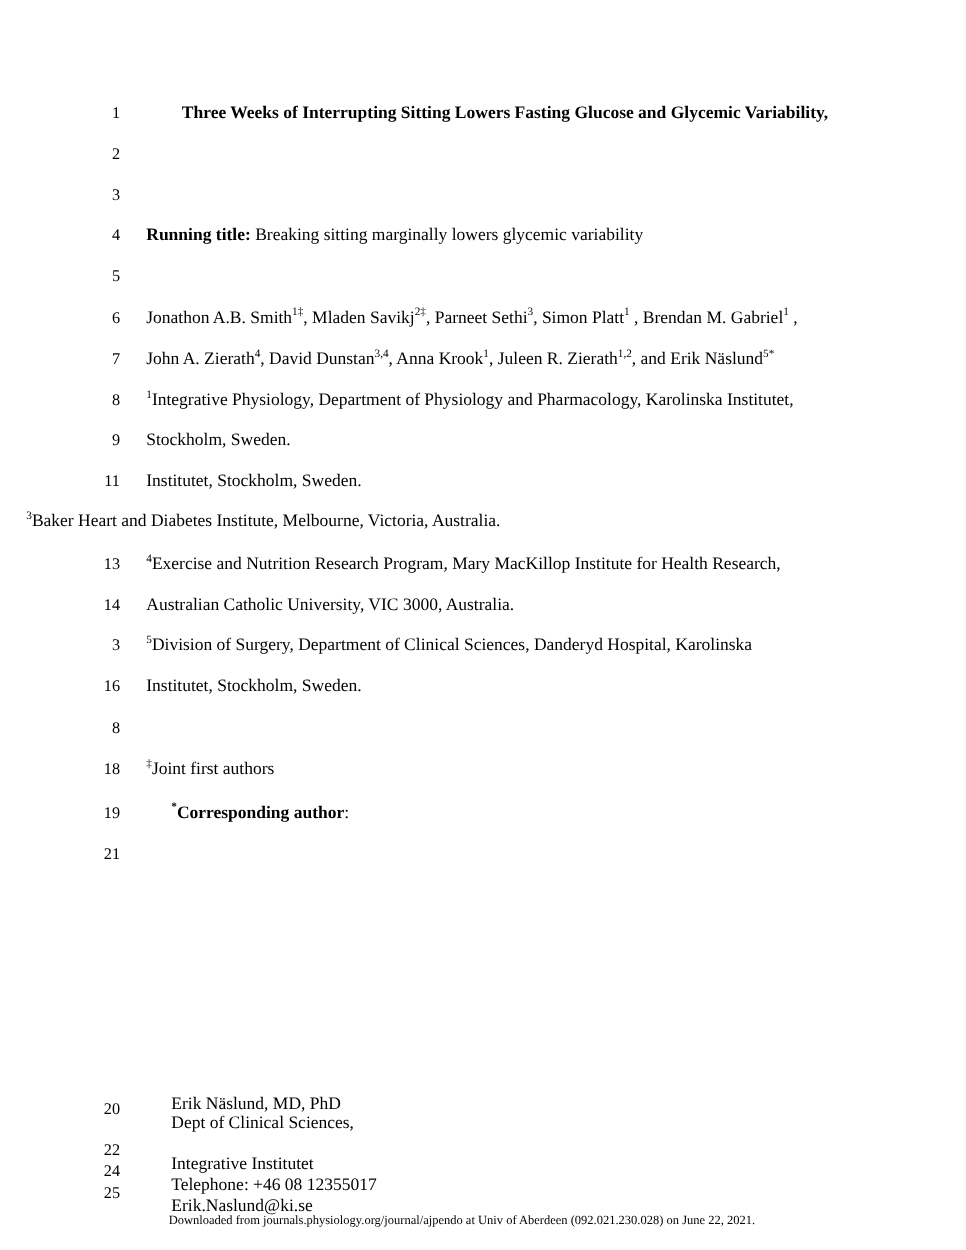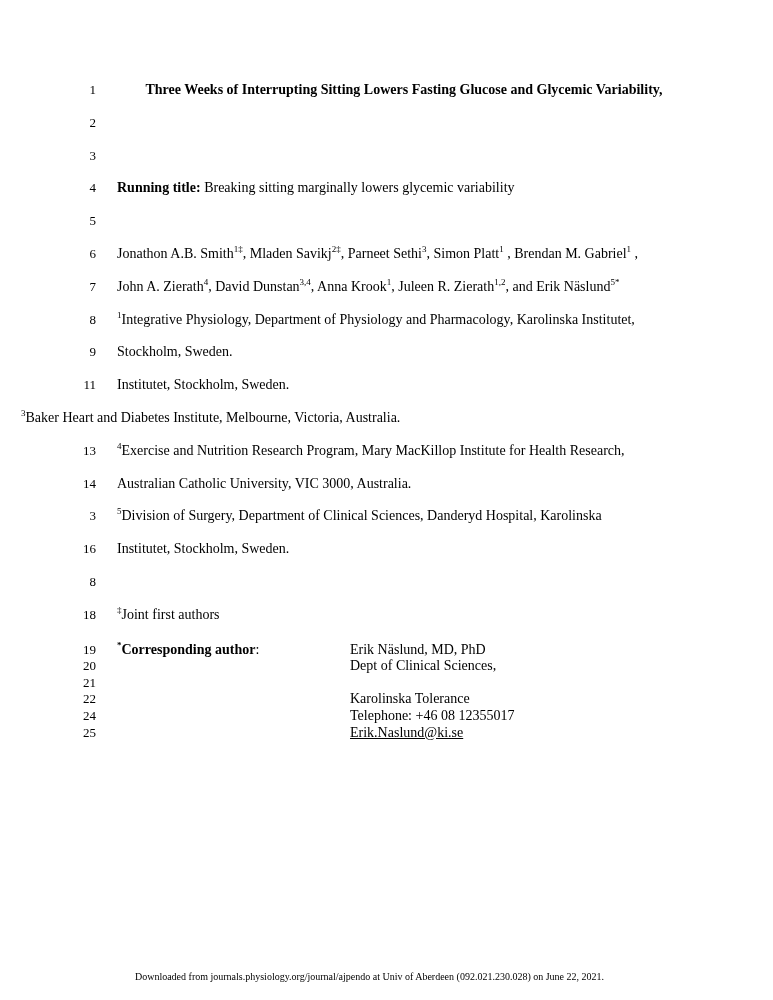--- a/index.html
+++ b/index.html
@@ -4,30 +4,30 @@
 <style>
   html,body{margin:0;padding:0;background:#e8e8e8;}
   .page{
     position:relative;width:773px;height:1000px;background:#ffffff;
     font-family:"Liberation Serif","DejaVu Serif",serif;color:#000;
     overflow:hidden;margin:0 auto;
   }
   .line-container{position:absolute;top:74px;left:0;width:773px;}
   .line-row{display:flex;align-items:baseline;white-space:nowrap;}
   .line-row.double{height:32.8px;line-height:32.8px;}
-  .line-row.single{height:16.6px;line-height:16.6px;}
+  .line-row.single{height:16.6px;line-height:16.6px;gap:20px;}
   .line-row.double + .line-row.single{margin-top:10px;}
   .line-num{flex:0 0 96px;width:96px;text-align:right;font-size:13px;}
   .line-content{margin-left:21px;width:574px;font-size:14px;}
   .line-content.center{text-align:center;}
-  .line-content.two-col{display:flex;align-items:baseline;}
+  .line-content.two-col{display:flex;align-items:baseline;flex-direction:column;}
   .col-left{flex:0 0 233px;width:233px;}
   .col-right{flex:1;}
   .bold{font-weight:bold;}
-  .underline{text-decoration:underline;}
+  .underline{}
   sup{font-size:9px;line-height:0;}
   .footer{
     position:absolute;left:0;bottom:18px;width:739px;
     text-align:center;font-size:10px;color:#000;
   }
 </style>
 </head>
 <body>
 
 <div class="page">
@@ -112,21 +112,21 @@
           <div class="col-right"><span>Dept of Clinical Sciences,</span></div>
         </div>
       </div>
       <div class="line-row single">
         <span class="line-num">21</span>
       </div>
       <div class="line-row single">
         <span class="line-num">22</span>
         <div class="line-content two-col">
           <div class="col-left"></div>
-          <div class="col-right"><span>Karolinska Tolerance</span></div>
+          <div class="col-right"><span>Integrative Institutet</span></div>
         </div>
       </div>
       <div class="line-row single">
         <span class="line-num">24</span>
         <div class="line-content two-col">
           <div class="col-left"></div>
           <div class="col-right"><span>Telephone: +46 08 12355017</span></div>
         </div>
       </div>
       <div class="line-row single">

